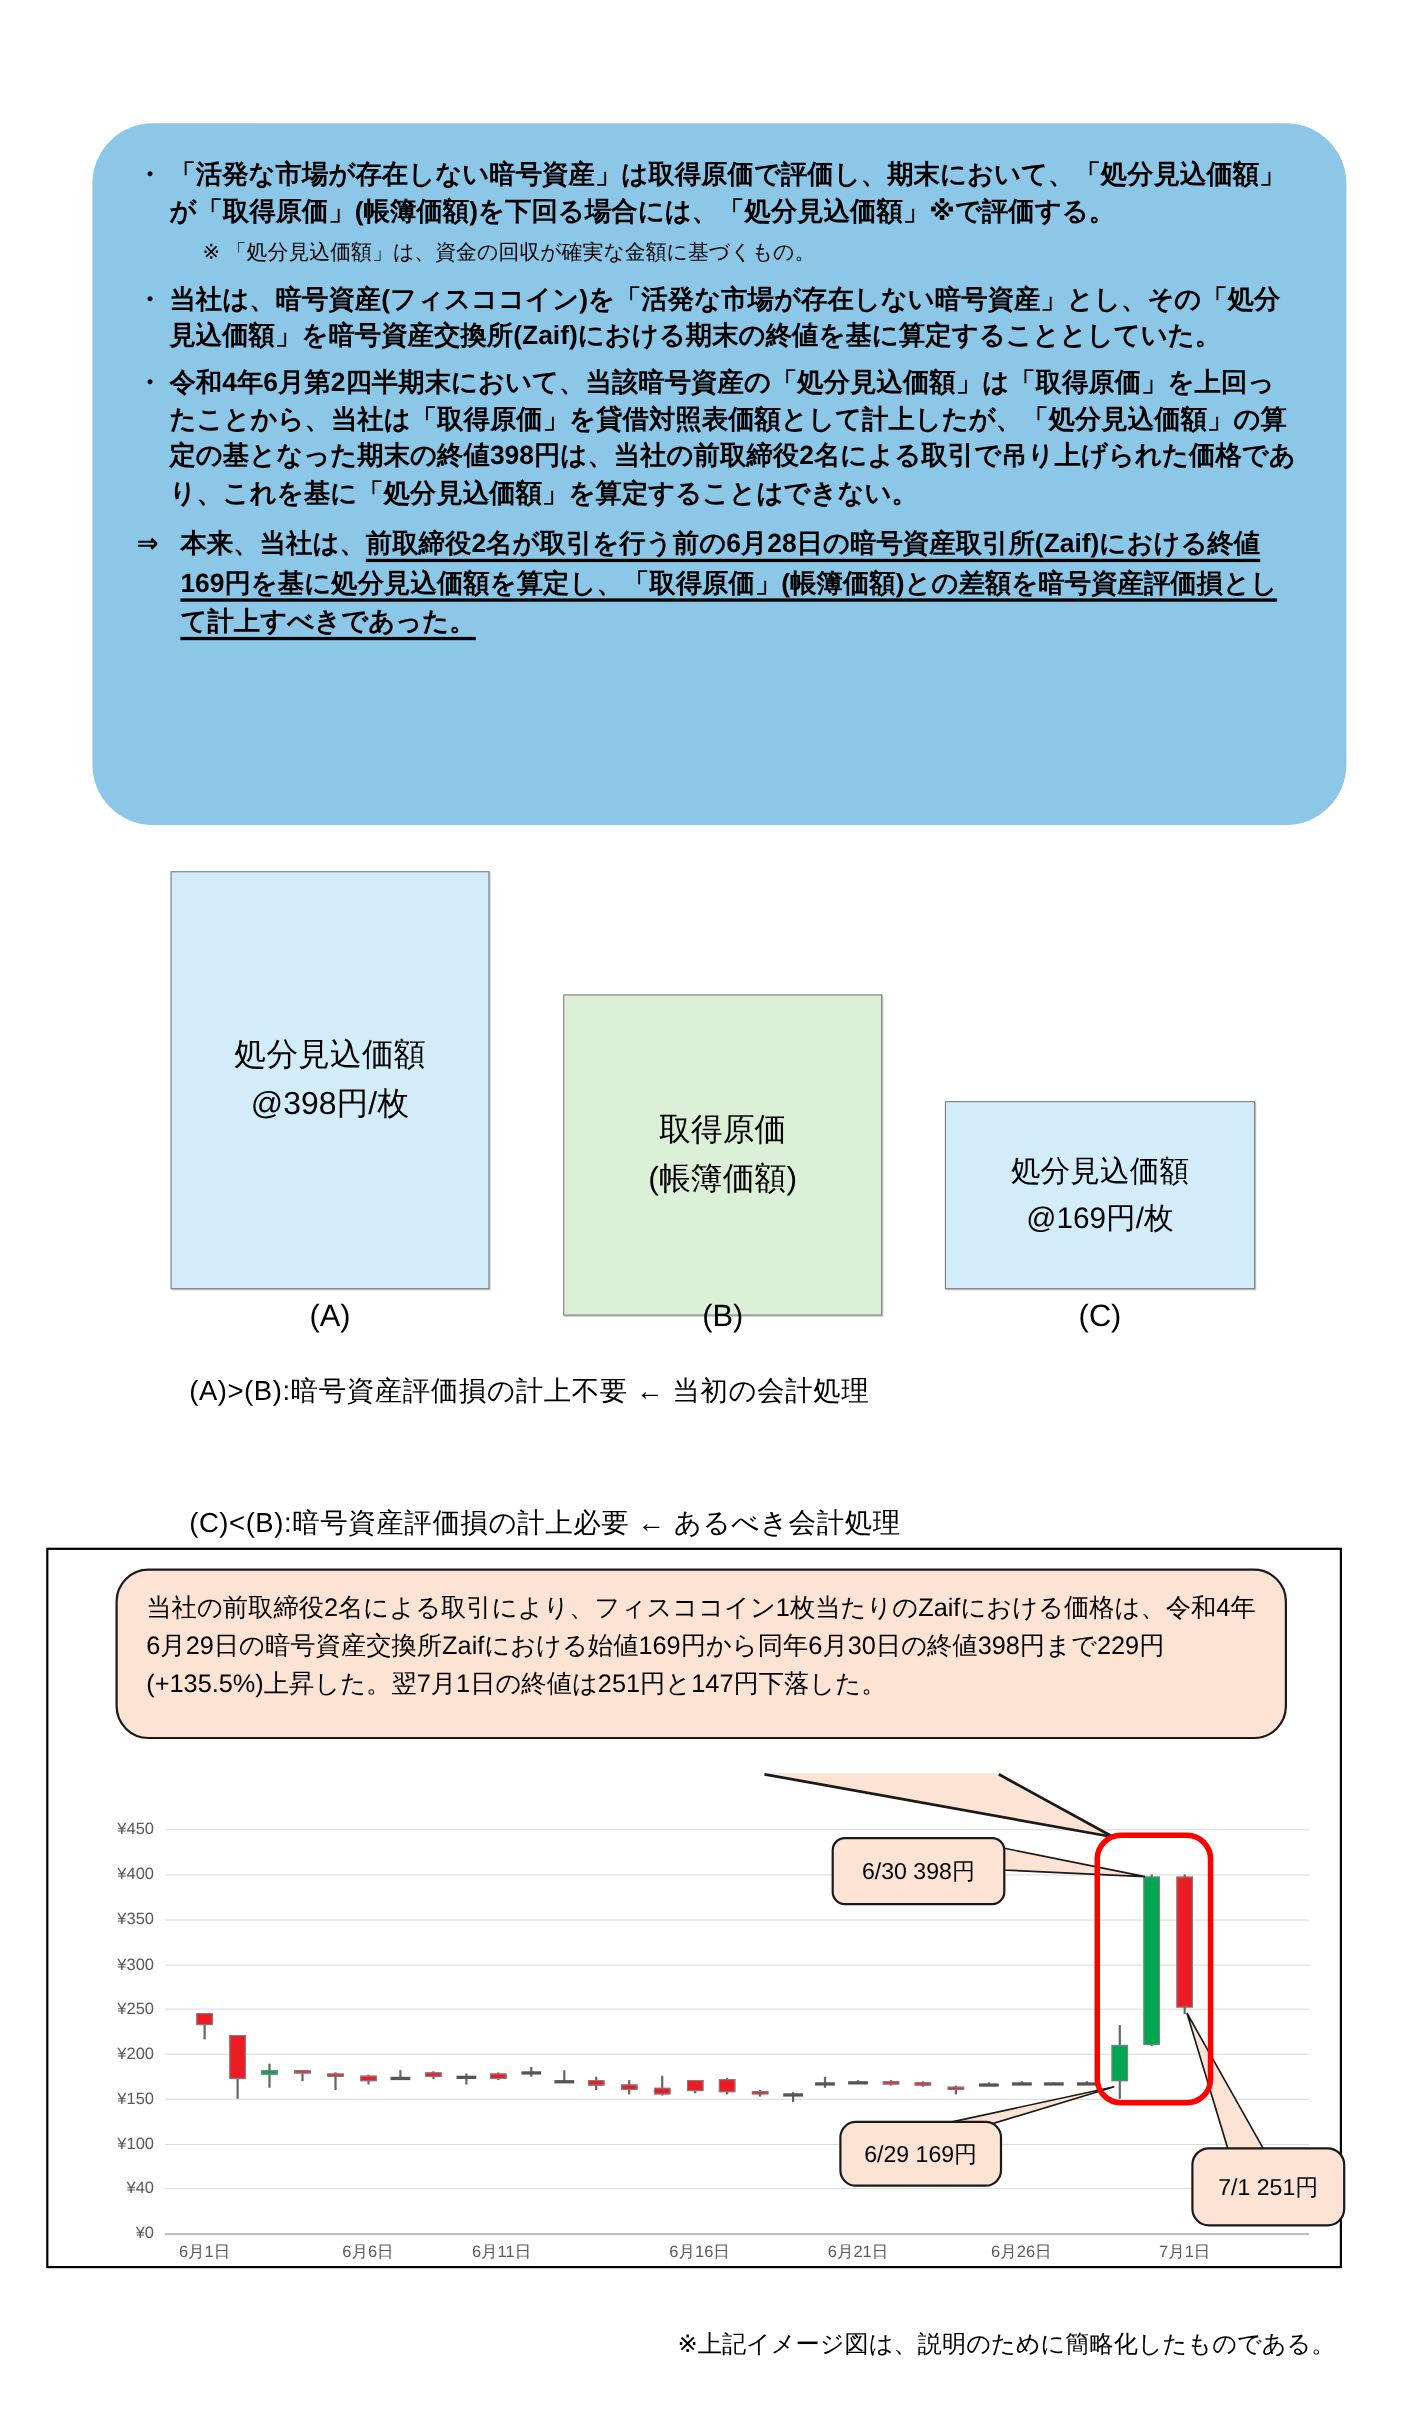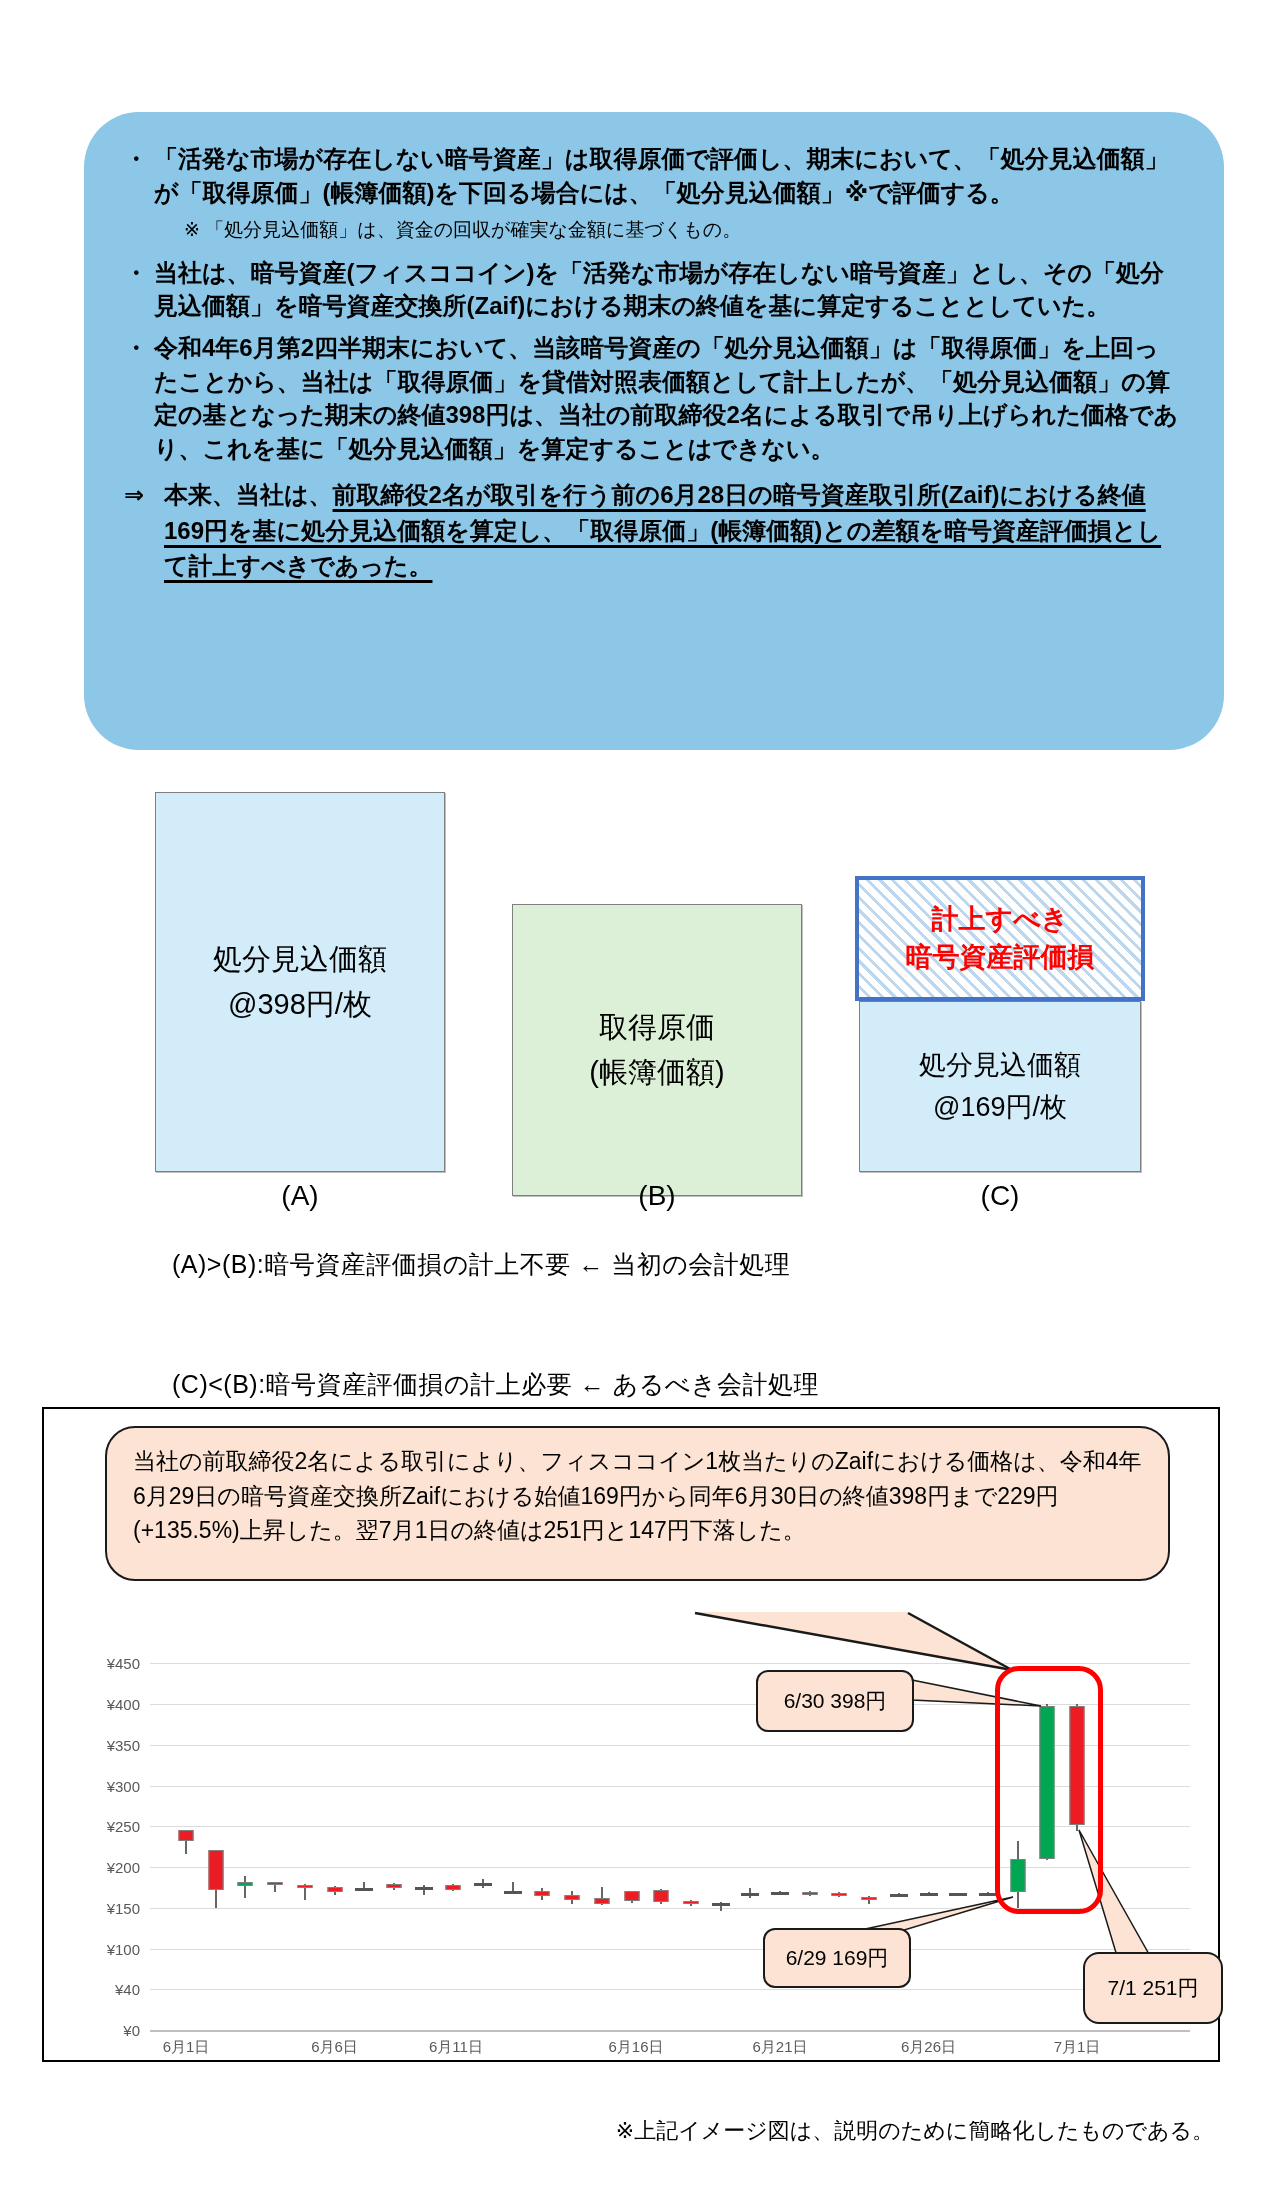--- a/index.html
+++ b/index.html
@@ -44,21 +44,21 @@
   .chart-desc{position:absolute;left:105px;top:1426px;width:1065px;height:155px;z-index:6;
     background:#FCE3D3;border:2px solid #1a1a1a;border-radius:30px;box-sizing:border-box;
     padding:16px 26px;font-size:23px;line-height:1.5;}
   .connector-svg{position:absolute;left:0;top:0;width:1279px;height:2205px;z-index:4;pointer-events:none;}
   .highlight-rect{position:absolute;left:995px;top:1666px;width:108px;height:248px;z-index:5;
     border:5px solid #FF0000;border-radius:24px;box-sizing:border-box;}
   .mini-callout{position:absolute;z-index:7;background:#FCE3D3;border:2px solid #1a1a1a;
     border-radius:12px;display:flex;align-items:center;justify-content:center;
     font-size:21px;box-sizing:border-box;white-space:nowrap;}
   .co-630{left:756px;top:1670px;width:158px;height:62px;}
-  .co-629{left:763px;top:1928px;width:148px;height:60px;}
+  .co-629{left:763px;top:1928px;width:148px;height:60px;border-radius:15px;}
   .co-71{left:1083px;top:1952px;width:140px;height:72px;border-radius:16px;}
 
   
   .chart-layer{position:absolute;left:0;top:0;width:1279px;height:2205px;z-index:3;pointer-events:none;}
   .gridline{position:absolute;height:1px;background:#DCDCDC;}
   .gridline.zero{background:#BFBFBF;height:2px;}
   .ytick{position:absolute;width:70px;text-align:right;font-size:15px;color:#595959;transform:translateY(-50%);}
   .xtick{position:absolute;width:100px;text-align:center;font-size:15px;color:#595959;transform:translateX(-50%);}
   .wick{position:absolute;width:2px;background:#666666;transform:translateX(-50%);}
   .candle-body{position:absolute;transform:translateX(-50%);box-sizing:border-box;}
@@ -92,24 +92,20 @@
     </div>
   </div>
 
   <div class="val-box box-a">
     <div>処分見込価額</div>
     <div>@398円/枚</div>
   </div>
   <div class="val-box box-b">
     <div>取得原価</div>
     <div>(帳簿価額)</div>
-  </div>
-  <div class="box-c-hatch">
-    <div class="red-text">計上すべき</div>
-    <div class="red-text">暗号資産評価損</div>
   </div>
   <div class="val-box box-c-low">
     <div>処分見込価額</div>
     <div>@169円/枚</div>
   </div>
   <div class="abc-label abc-a">(A)</div>
   <div class="abc-label abc-b">(B)</div>
   <div class="abc-label abc-c">(C)</div>
 
   <div class="rule-line rule-1">(A)&gt;(B):暗号資産評価損の計上不要 ← 当初の会計処理</div>

